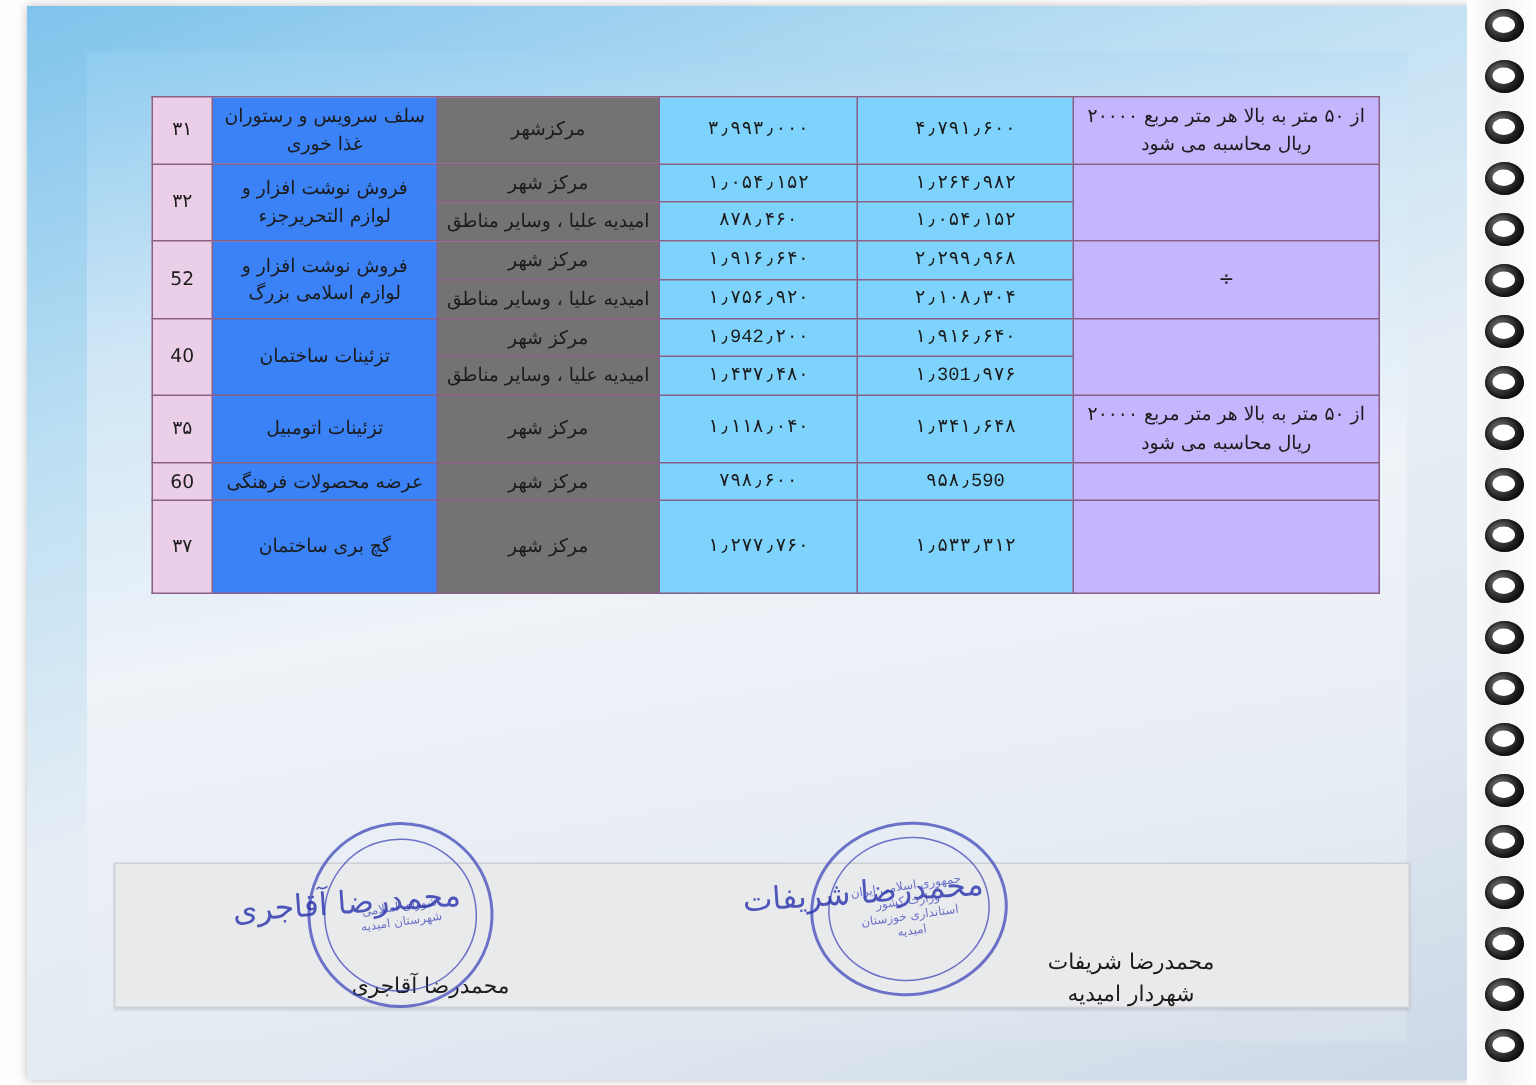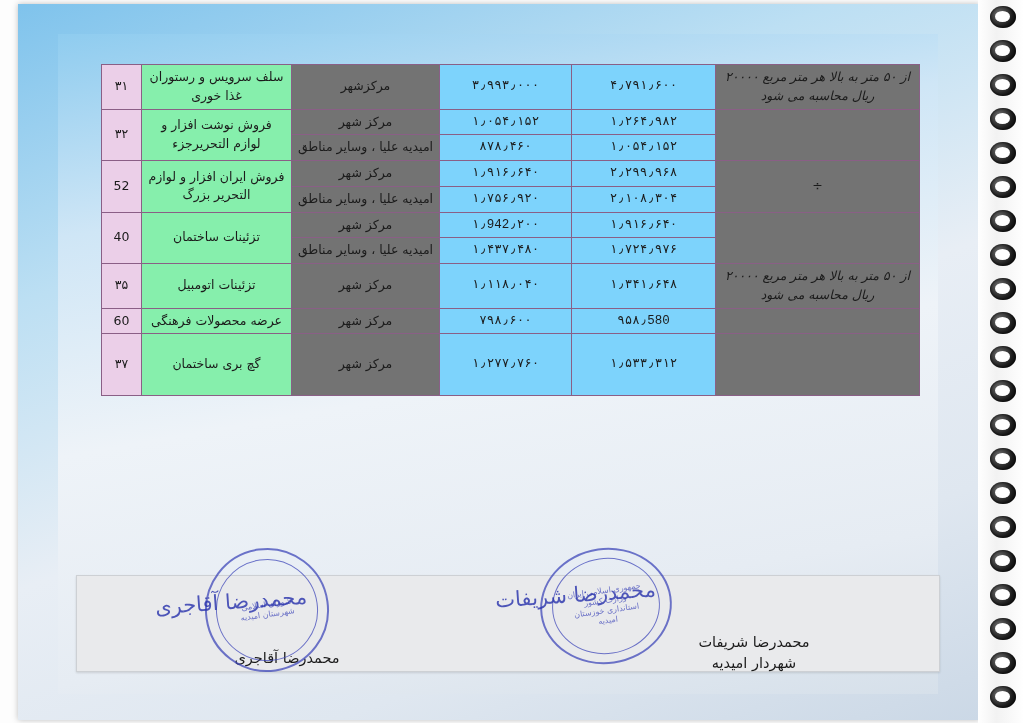--- a/index.html
+++ b/index.html
@@ -56,40 +56,39 @@
   table#fees-table td{
     border:1px solid #8a5f86;
     text-align:center;
     vertical-align:middle;
     font-size:12.5px;
     color:#1b1b1b;
     padding:3px 4px;
     line-height:1.5;
   }
   td.note{
-    background:#737373;
+    background:#c4b5fd;
     font-size:10.5px;
     color:#222;
     line-height:1.55;
     padding:4px 8px;
-    font-style:italic;
   }
   td.num1,td.num2{
     background:#7dd3fc;
     font-size:14px;
     letter-spacing:.3px;
     white-space:nowrap;
     font-family:Liberation Mono, monospace;
   }
   td.zone{
     background:#737373;
     font-size:13px;
   }
   td.title{
-    background:#86efac;
+    background:#3b82f6;
     font-size:13.5px;
     line-height:1.6;
     padding:2px 6px;
   }
   td.row-no{
     background:#ebcfe8;
     font-size:15px;
     width:42px;
   }
   col.c-note{width:204px}
@@ -218,55 +217,55 @@
           <td class="num1">۱٫۰۵۴٫۱۵۲</td>
           <td class="num2">۸۷۸٫۴۶۰</td>
           <td class="zone">امیدیه علیا ، وسایر مناطق</td>
         </tr>
 
         <tr>
           <td class="note" rowspan="2">÷</td>
           <td class="num1">۲٫۲۹۹٫۹۶۸</td>
           <td class="num2">۱٫۹۱۶٫۶۴۰</td>
           <td class="zone">مرکز شهر</td>
-          <td class="title" rowspan="2">فروش ایران افزار و لوازم التحریر بزرگ</td>
+          <td class="title" rowspan="2">فروش نوشت افزار و لوازم اسلامی بزرگ</td>
           <td class="row-no" rowspan="2">52</td>
         </tr>
         <tr>
           <td class="num1">۲٫۱۰۸٫۳۰۴</td>
           <td class="num2">۱٫۷۵۶٫۹۲۰</td>
           <td class="zone">امیدیه علیا ، وسایر مناطق</td>
         </tr>
 
         <tr>
           <td class="note" rowspan="2"></td>
           <td class="num1">۱٫۹۱۶٫۶۴۰</td>
           <td class="num2">۱٫942٫۲۰۰</td>
           <td class="zone">مرکز شهر</td>
           <td class="title" rowspan="2">تزئینات ساختمان</td>
           <td class="row-no" rowspan="2">40</td>
         </tr>
         <tr>
-          <td class="num1">۱٫۷۲۴٫۹۷۶</td>
+          <td class="num1">۱٫301٫۹۷۶</td>
           <td class="num2">۱٫۴۳۷٫۴۸۰</td>
           <td class="zone">امیدیه علیا ، وسایر مناطق</td>
         </tr>
 
         <tr>
           <td class="note">از ۵۰ متر به بالا هر متر مربع ۲۰۰۰۰ ریال محاسبه می شود</td>
           <td class="num1">۱٫۳۴۱٫۶۴۸</td>
           <td class="num2">۱٫۱۱۸٫۰۴۰</td>
           <td class="zone">مرکز شهر</td>
           <td class="title">تزئینات اتومبیل</td>
           <td class="row-no">۳۵</td>
         </tr>
 
         <tr>
           <td class="note"></td>
-          <td class="num1">۹۵۸٫580</td>
+          <td class="num1">۹۵۸٫590</td>
           <td class="num2">۷۹۸٫۶۰۰</td>
           <td class="zone">مرکز شهر</td>
           <td class="title">عرضه محصولات فرهنگی</td>
           <td class="row-no">60</td>
         </tr>
 
         <tr style="height:62px">
           <td class="note"></td>
           <td class="num1">۱٫۵۳۳٫۳۱۲</td>
           <td class="num2">۱٫۲۷۷٫۷۶۰</td>

